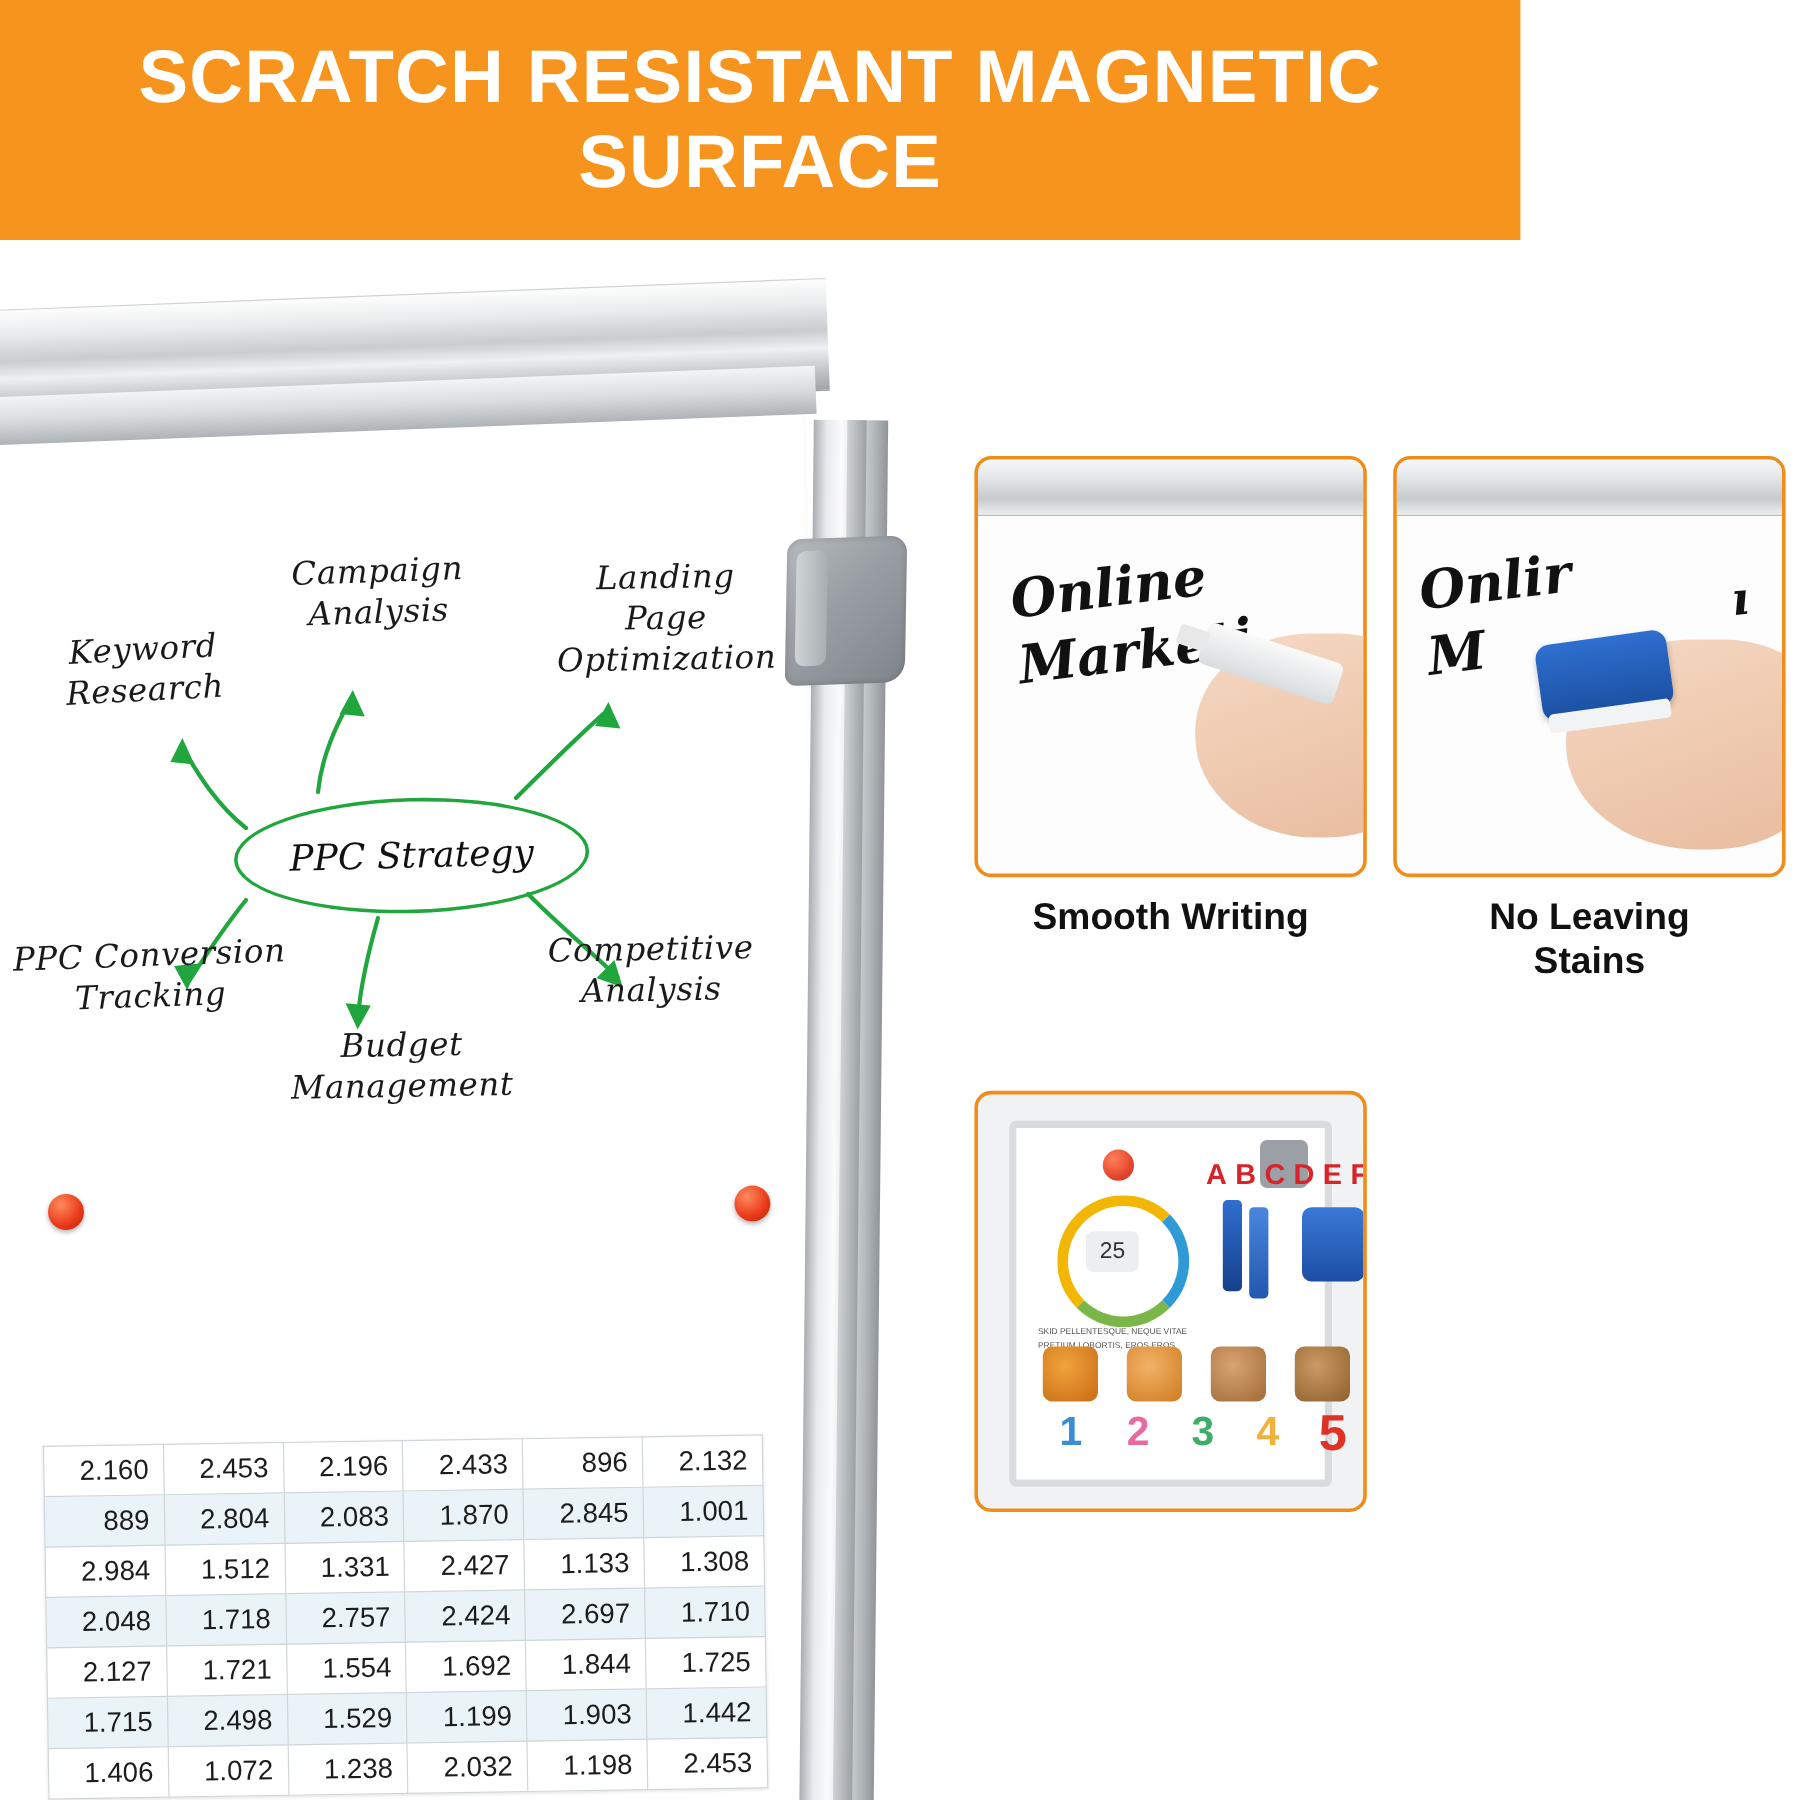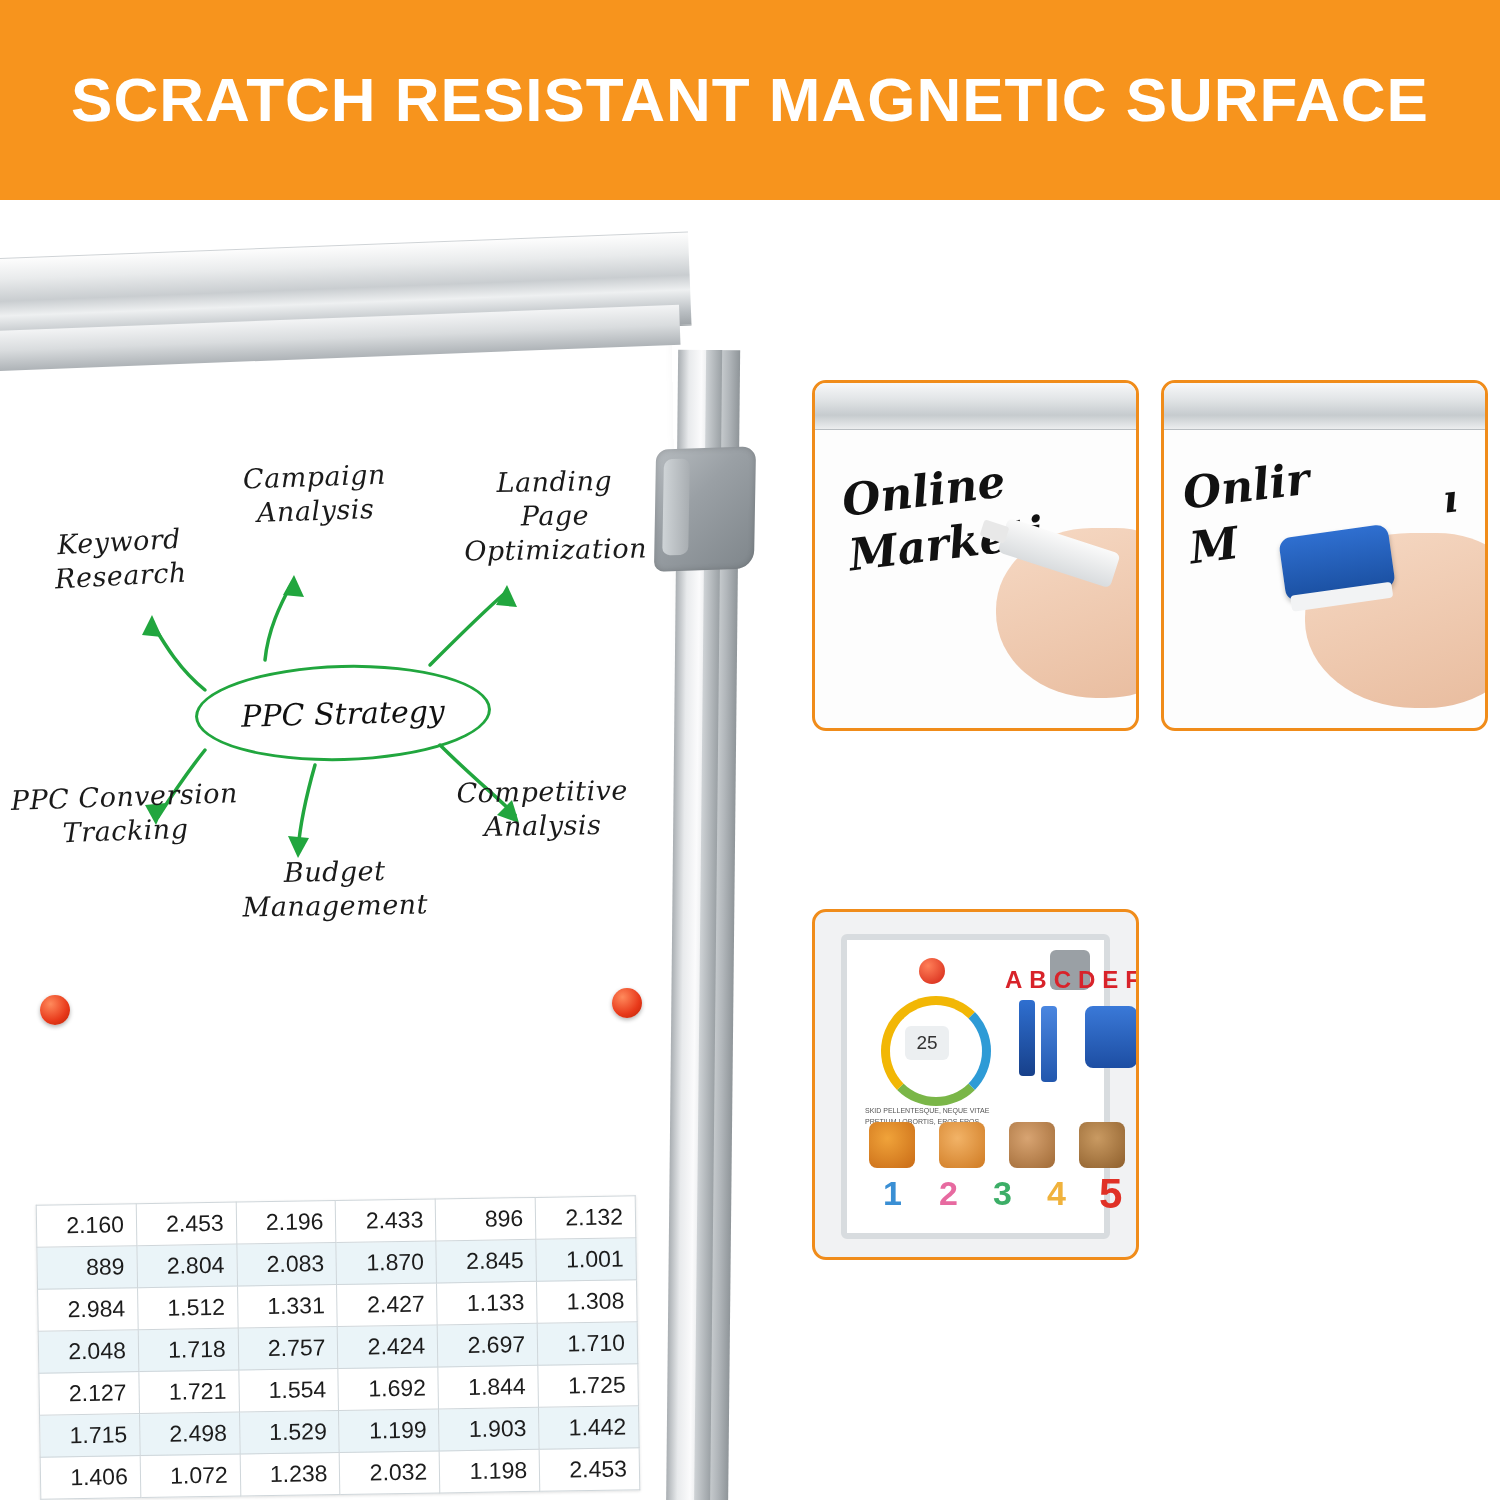--- a/index.html
+++ b/index.html
@@ -5,21 +5,21 @@
   html,body{margin:0;padding:0;}
   body{
     width:1500px;height:1500px;
     font-family:"Liberation Sans", sans-serif;
     background:#ffffff;
     overflow:hidden;
     position:relative;
   }
   
   .banner{
-    position:absolute;left:0;top:0;width:1500px;height:200px;
+    position:absolute;left:0;top:0;width:1267px;height:200px;
     background:#f7941d;
     display:flex;align-items:center;justify-content:center;
   }
   .banner-text{
     color:#ffffff;
     font-weight:bold;
     font-size:62px;
     line-height:1.15;
     letter-spacing:1px;
     text-align:center;
@@ -368,31 +368,34 @@
 <div class="grid">
 
   <div class="cell">
     <div class="photo">
       <div class="mini-rail"></div>
       <div class="hand-script" style="left:30px;top:78px;">Online
 Marketi</div>
       <div class="hand" style="right:-60px;top:145px;width:200px;height:170px;"></div>
       <div class="marker"></div>
     </div>
+    <div class="caption">Smooth Writing</div>
   </div>
 
   <div class="cell">
     <div class="photo">
       <div class="mini-rail"></div>
       <div class="hand-script" style="left:22px;top:75px;">Onlir
 M</div>
       <div class="hand-script" style="right:28px;top:92px;font-size:38px;transform:rotate(-6deg);">ı</div>
       <div class="hand" style="right:-40px;top:150px;width:220px;height:175px;"></div>
       <div class="eraser"></div>
     </div>
+    <div class="caption">No Leaving
+Stains</div>
   </div>
 
 
   <div class="cell">
     <div class="photo" style="background:#f1f2f3;">
       <div class="mag-board">
         <div class="mag-corner"></div>
         <div class="red-dot"></div>
         <div class="abc">ABCDEFG</div>
         <div class="ring"></div>

